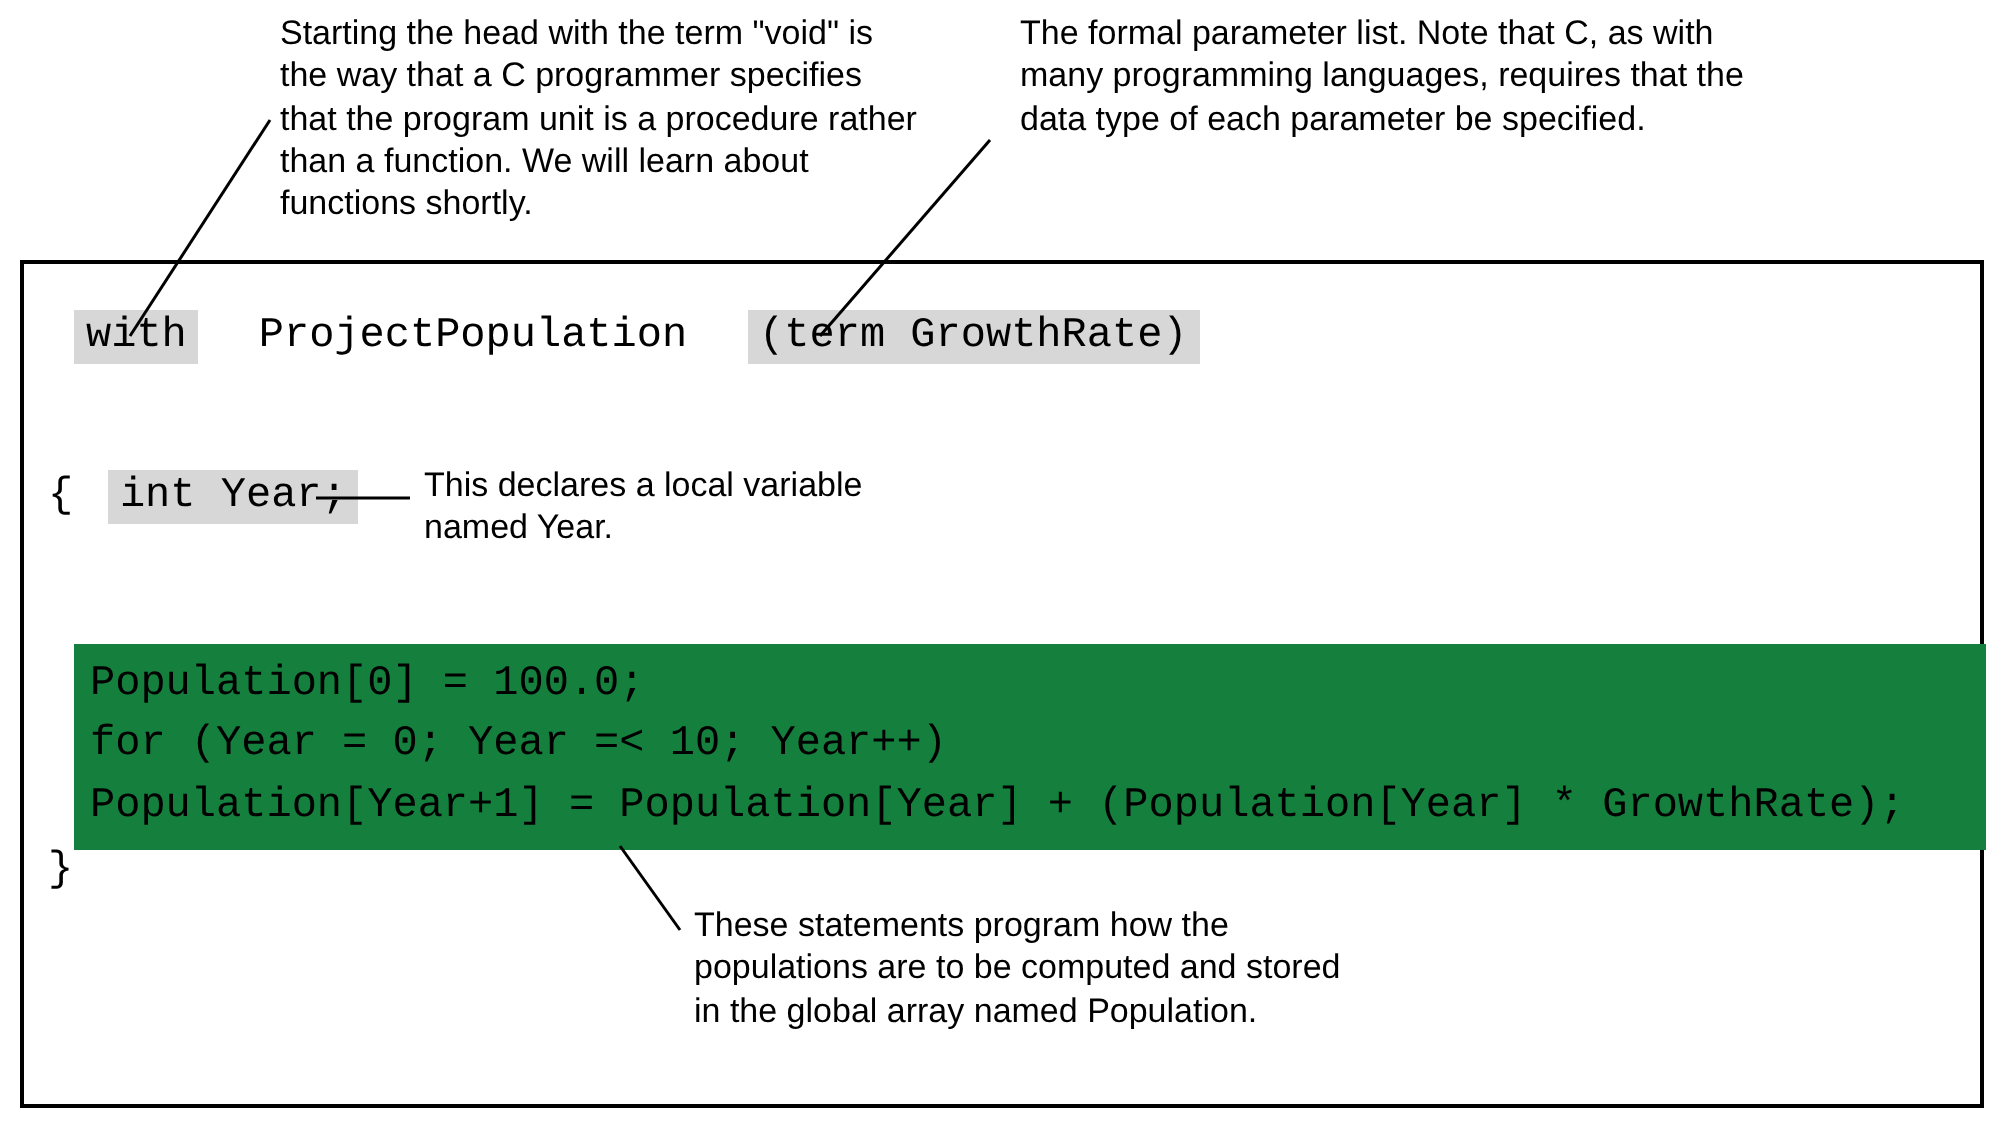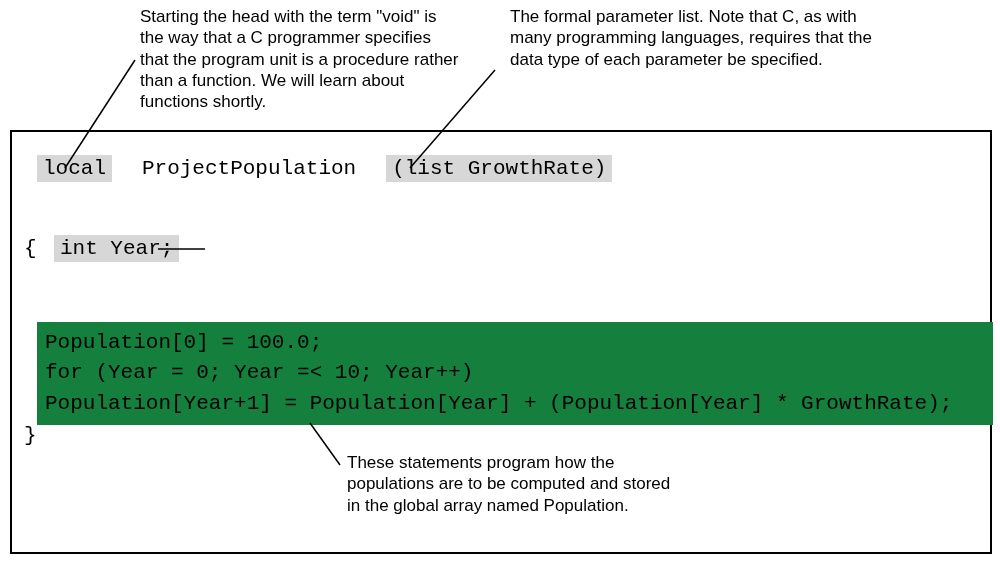--- a/index.html
+++ b/index.html
@@ -65,30 +65,31 @@
 
 <div class="page">
 
   <div class="annot" style="left:140px; top:6px; width:320px;">Starting the head with the term "void" is the way that a C programmer specifies that the program unit is a procedure rather than a function. We will learn about functions shortly.</div>
 
   <div class="annot" style="left:500px; top:6px; width:370px;margin-left:10px;">The formal parameter list. Note that C, as with many programming languages, requires that the data type of each parameter be specified.</div>
 
   <div class="code-box">
 
     <div style="position:absolute; left:25px; top:25px;">
-      <span class="mono hl">local</span>
+      <span class="mono hl">with</span>
       <span class="mono">  ProjectPopulation  </span>
-      <span class="mono hl">(list GrowthRate)</span>
+      <span class="mono hl">(term GrowthRate)</span>
     </div>
 
     <div style="position:absolute; left:12px; top:105px;">
       <span class="mono">{ </span>
       <span class="mono hl">int Year;</span>
     </div>
 
+    <div class="annot" style="left:200px; top:100px; width:260px;">This declares a local variable named Year.</div>
 
     <div class="codeblock"><span>Population[0] = 100.0;</span>
 <span>for (Year = 0; Year =&lt; 10; Year++)</span>
 <span>Population[Year+1] = Population[Year] + (Population[Year] * GrowthRate);</span></div>
 
     <div class="mono" style="position:absolute; left:12px; top:292px;">}</div>
 
     <div class="annot" style="left:335px; top:320px; width:340px;">These statements program how the populations are to be computed and stored in the global array named Population.</div>
   </div>
 

